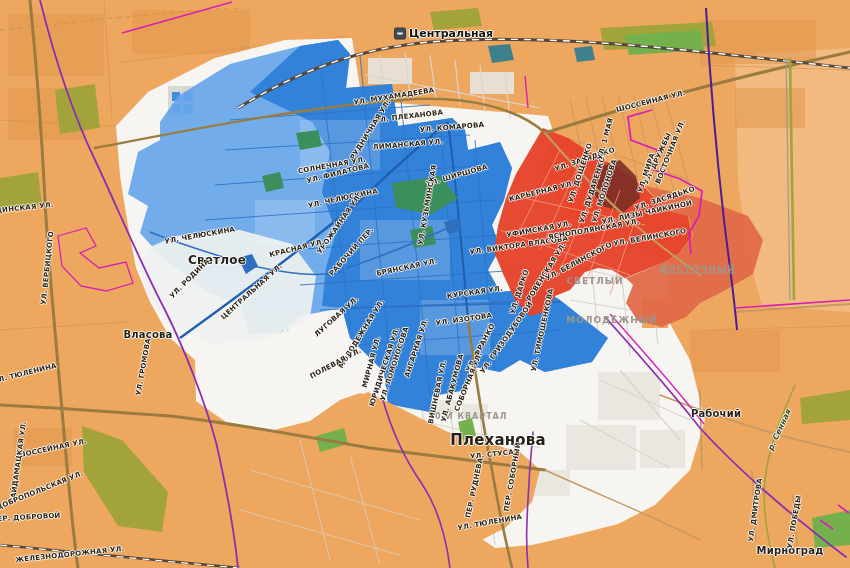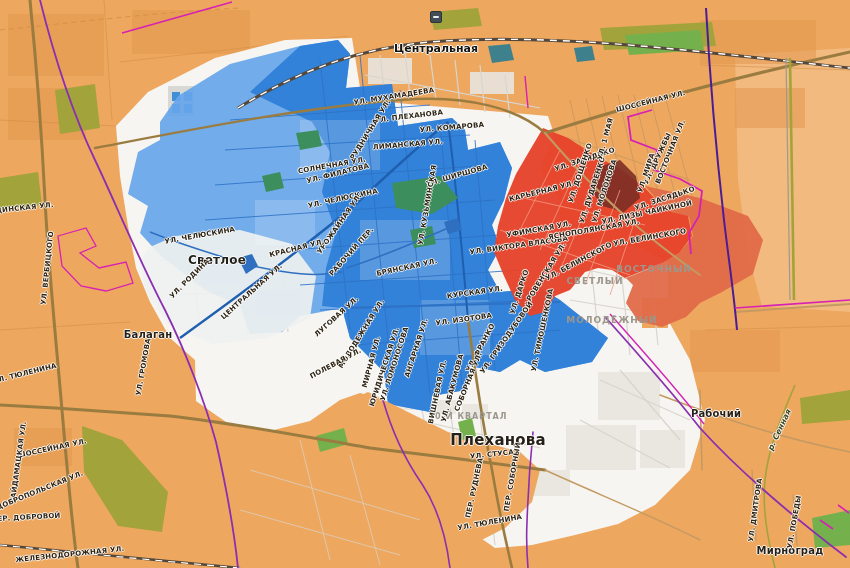--- a/index.html
+++ b/index.html
@@ -35,22 +35,22 @@
   .lbl{position:absolute;white-space:nowrap;line-height:1;
        font-weight:700;font-size:7px;color:var(--label);
        text-shadow:1px 0 0 rgba(255,255,255,.85),-1px 0 0 rgba(255,255,255,.85),
                    0 1px 0 rgba(255,255,255,.85),0 -1px 0 rgba(255,255,255,.85);}
   .lbl.street{text-transform:uppercase;letter-spacing:.2px;}
   .lbl.place{font-size:12px;color:var(--label-place);letter-spacing:.2px;}
   .lbl.hood{font-size:9px;color:var(--label-hood);text-transform:uppercase;
             letter-spacing:1px;text-shadow:none;}
   .lbl.water{color:var(--label-water);font-style:italic;}
   
-  .station{position:absolute;display:flex;align-items:center;gap:19px;
-           transform:translate(0,-50%);flex-direction:column;}
+  .station{position:absolute;display:flex;align-items:center;gap:3px;
+           transform:translate(0,-50%);}
   .st-icon{width:10px;height:10px;border-radius:2px;background:#434d55;
            border:1px solid #2c343a;position:relative;display:inline-block;}
   .st-icon::after{content:"";position:absolute;left:2px;top:4px;width:6px;height:2px;
            background:#e8eef2;border-radius:1px;}
   .st-label{font-weight:700;font-size:11px;color:#16130e;
             text-shadow:1px 0 0 #fff,-1px 0 0 #fff,0 1px 0 #fff,0 -1px 0 #fff;}
 </style>
 </head>
 <body>
 
@@ -289,27 +289,27 @@
     <path class="s-magenta" stroke-width="1.3" d="M58,236 L86,228 L96,246 L80,253 L99,268 L126,262 L133,283 L106,291 L81,286 L62,266 Z"></path>
     <path class="s-magenta" stroke-width="1.8" d="M652,110 L628,117 L631,140 L657,150 L654,170 L680,179 L702,191 L699,216 L689,233 L691,254"></path>
     <path class="s-magenta" stroke-width="1.6" d="M735,308 L850,300"></path>
     <path class="s-magenta" stroke-width="1.6" d="M838,505 L849,513 M820,520 L833,529"></path>
     <path class="s-magenta" stroke-width="1.4" d="M525,76 L528,108"></path>
   </g>
 </svg>
 
 <div id="labels">
       <div class="lbl place" style="left: 217px; top: 260px; transform: translate(-50%, -50%) rotate(0deg);">Светлое</div>
-      <div class="lbl place" style="left: 148px; top: 335px; font-size: 10px; transform: translate(-50%, -50%) rotate(0deg);">Балаган</div>
+      <div class="lbl place" style="left: 148px; top: 335px; font-size: 10px; transform: translate(-50%, -50%) rotate(0deg);">Власова</div>
       <div class="lbl place" style="left: 498px; top: 440px; font-size: 15px; transform: translate(-50%, -50%) rotate(0deg);">Плеханова</div>
       <div class="lbl place" style="left: 716px; top: 414px; font-size: 10px; transform: translate(-50%, -50%) rotate(0deg);">Рабочий</div>
       <div class="lbl place" style="left: 790px; top: 551px; font-size: 10px; transform: translate(-50%, -50%) rotate(0deg);">Мирноград</div>
       <div class="lbl hood" style="left: 595px; top: 281px; transform: translate(-50%, -50%) rotate(0deg);">Светлый</div>
       <div class="lbl hood" style="left: 612px; top: 320px; transform: translate(-50%, -50%) rotate(0deg);">Молодёжный</div>
-      <div class="lbl hood" style="left: 654px; top: 269px; transform: translate(-50%, -50%) rotate(0deg);">Восточный</div>
+      <div class="lbl hood" style="left: 698px; top: 269px; transform: translate(-50%, -50%) rotate(0deg); text-decoration: underline;">Восточный</div>
       <div class="lbl hood" style="left: 468px; top: 417px; font-size: 8px; transform: translate(-50%, -50%) rotate(0deg);">40-й квартал</div>
       <div class="lbl water" style="left: 780px; top: 430px; font-size: 8px; transform: translate(-50%, -50%) rotate(-65deg);">р. Сенная</div>
       <div class="lbl street" style="left: 394px; top: 97px; transform: translate(-50%, -50%) rotate(-9deg);">ул. Мухамадеева</div>
       <div class="lbl street" style="left: 409px; top: 117px; transform: translate(-50%, -50%) rotate(-7deg);">ул. Плеханова</div>
       <div class="lbl street" style="left: 452px; top: 128px; transform: translate(-50%, -50%) rotate(-5deg);">ул. Комарова</div>
       <div class="lbl street" style="left: 408px; top: 145px; transform: translate(-50%, -50%) rotate(-5deg);">Лиманская ул.</div>
       <div class="lbl street" style="left: 371px; top: 130px; transform: translate(-50%, -50%) rotate(-58deg);">Рудничная ул.</div>
       <div class="lbl street" style="left: 332px; top: 166px; transform: translate(-50%, -50%) rotate(-10deg);">Солнечная ул.</div>
       <div class="lbl street" style="left: 338px; top: 174px; transform: translate(-50%, -50%) rotate(-14deg);">ул. Филатова</div>
       <div class="lbl street" style="left: 343px; top: 199px; transform: translate(-50%, -50%) rotate(-12deg);">ул. Челюскина</div>

